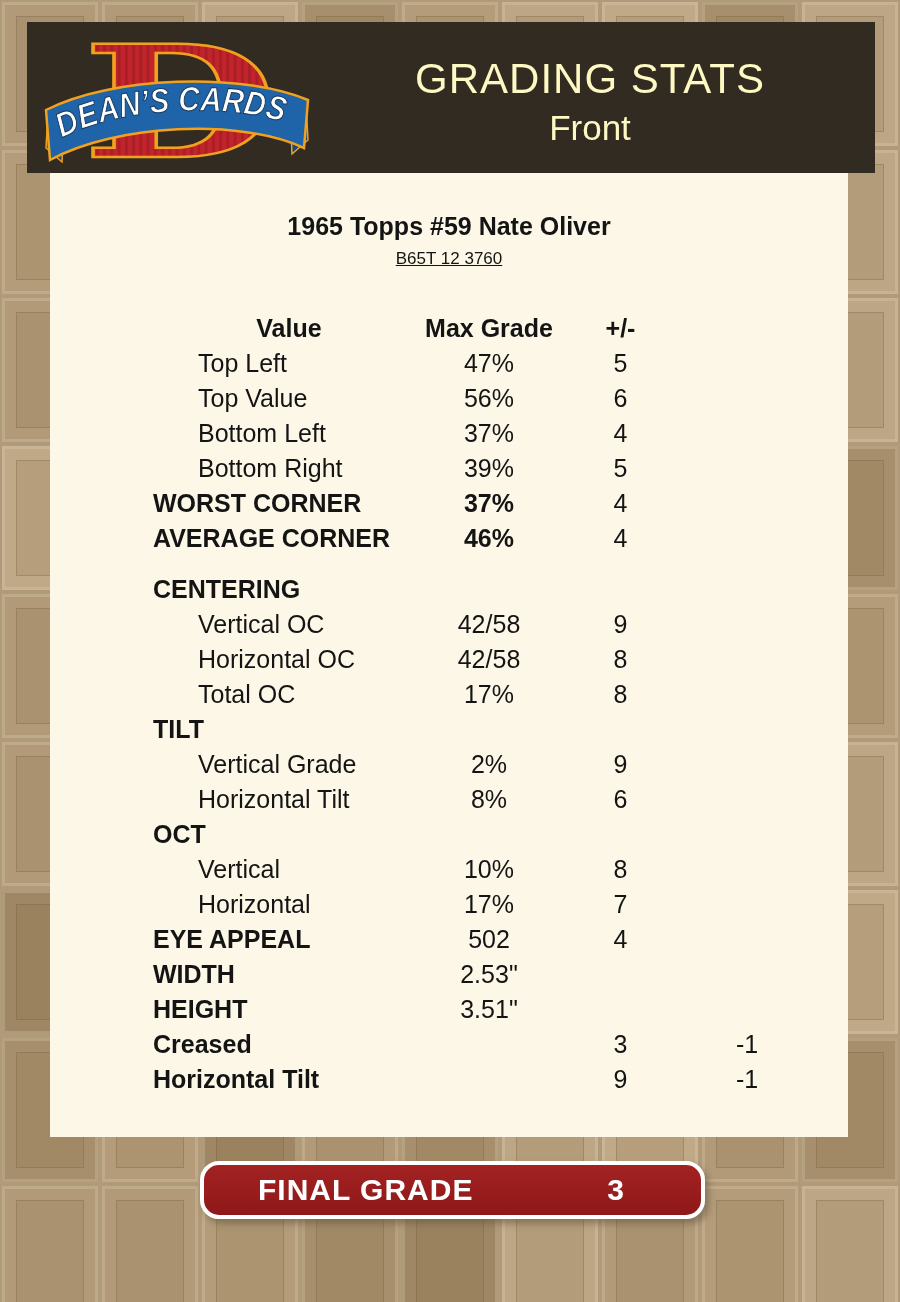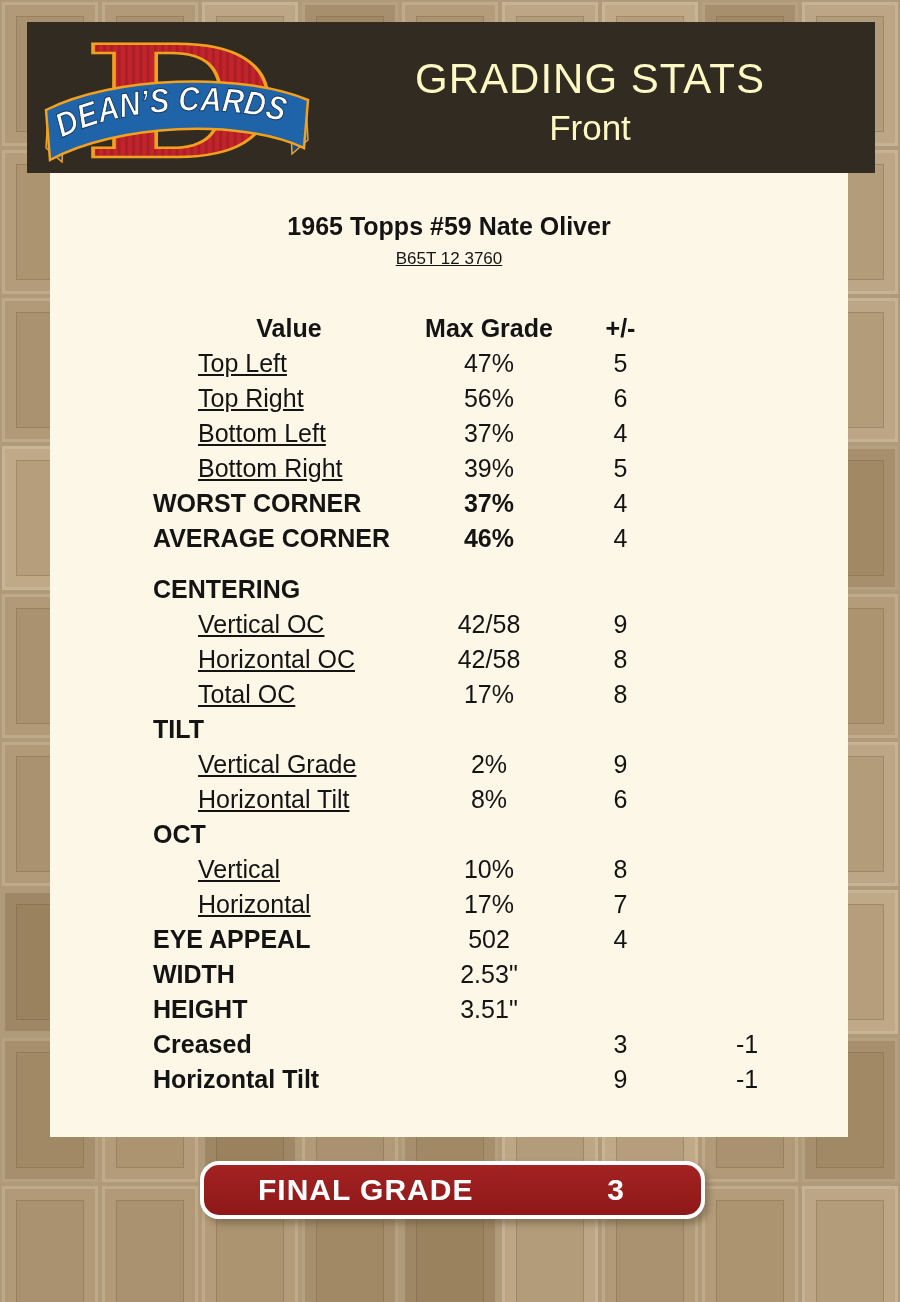--- a/index.html
+++ b/index.html
@@ -38,21 +38,21 @@
            background:var(--sheet-bg,#fcf7e7); color:#141414; }
   .card-title { margin-top:38px; text-align:center; font-size:25px;
                 font-weight:700; line-height:30px; }
   .card-code  { text-align:center; font-size:17px; line-height:36px;text-decoration:underline; }
 
   .stats { margin:34px 0 0 103px; font-size:25px; }
   .t-row { display:grid; grid-template-columns:272px 128px 135px 118px;
            height:35px; line-height:35px; }
   .t-row.gap-before { margin-top:16px; }
   .c.label { text-align:left; white-space:nowrap; }
-  .c.label.ind { padding-left:45px;text-decoration:underline; }
+  .c.label.ind { padding-left:45px; }
   .c.val, .c.max, .c.pm { text-align:center; }
   .b { font-weight:700; }
 
   
   .final-grade { position:absolute; left:150px; top:960px; width:505px; height:58px;
                  background:linear-gradient(var(--grade-red-light,#a32222),var(--grade-red,#8f1818));
                  border:4px solid #ffffff; border-radius:19px;
                  box-shadow:4px 5px 6px rgba(100,88,64,0.55);
                  display:flex; align-items:center; justify-content:space-between;
                  padding:0 76px 0 54px; color:#ffffff; font-size:30px;
@@ -186,21 +186,21 @@
   </div>
 
   <div class="t-row">
     <span class="c label ind">Top Left</span>
     <span class="c val">47%</span>
     <span class="c max">5</span>
     <span class="c pm"></span>
   </div>
 
   <div class="t-row">
-    <span class="c label ind">Top Right</span>
+    <span class="c label ind">Top Value</span>
     <span class="c val">56%</span>
     <span class="c max">6</span>
     <span class="c pm"></span>
   </div>
 
   <div class="t-row">
     <span class="c label ind">Bottom Left</span>
     <span class="c val">37%</span>
     <span class="c max">4</span>
     <span class="c pm"></span>

